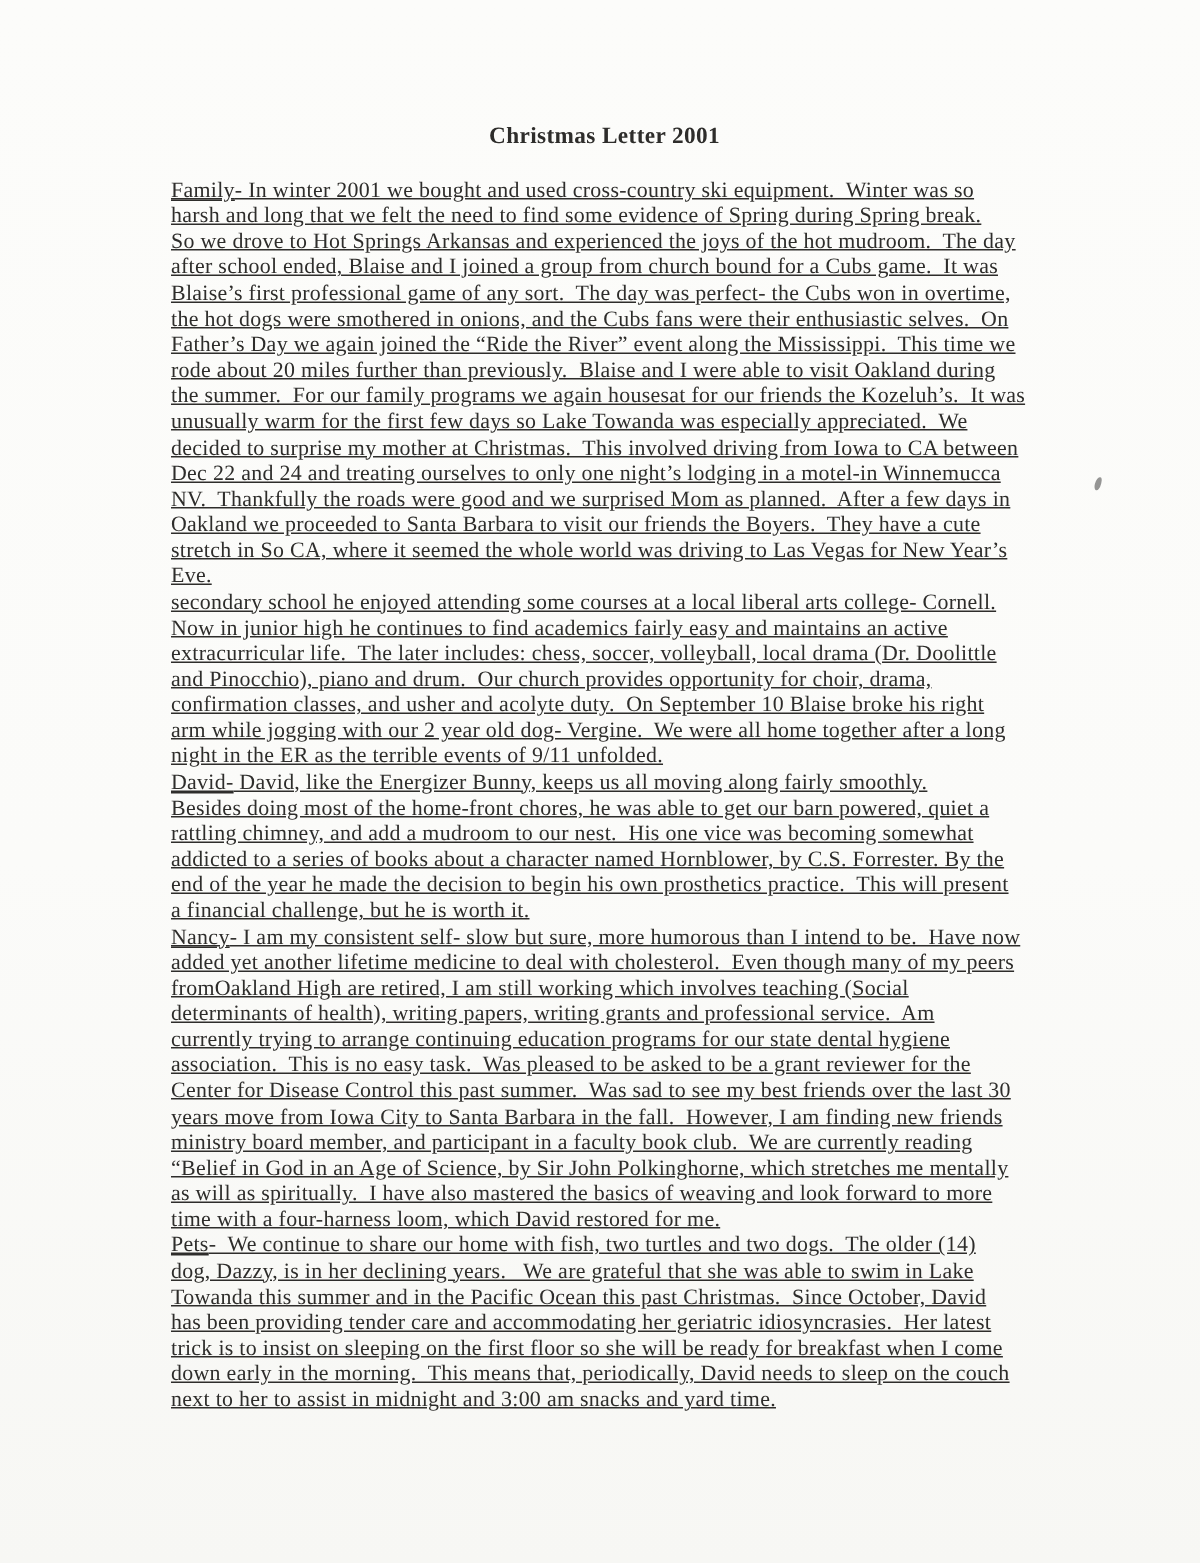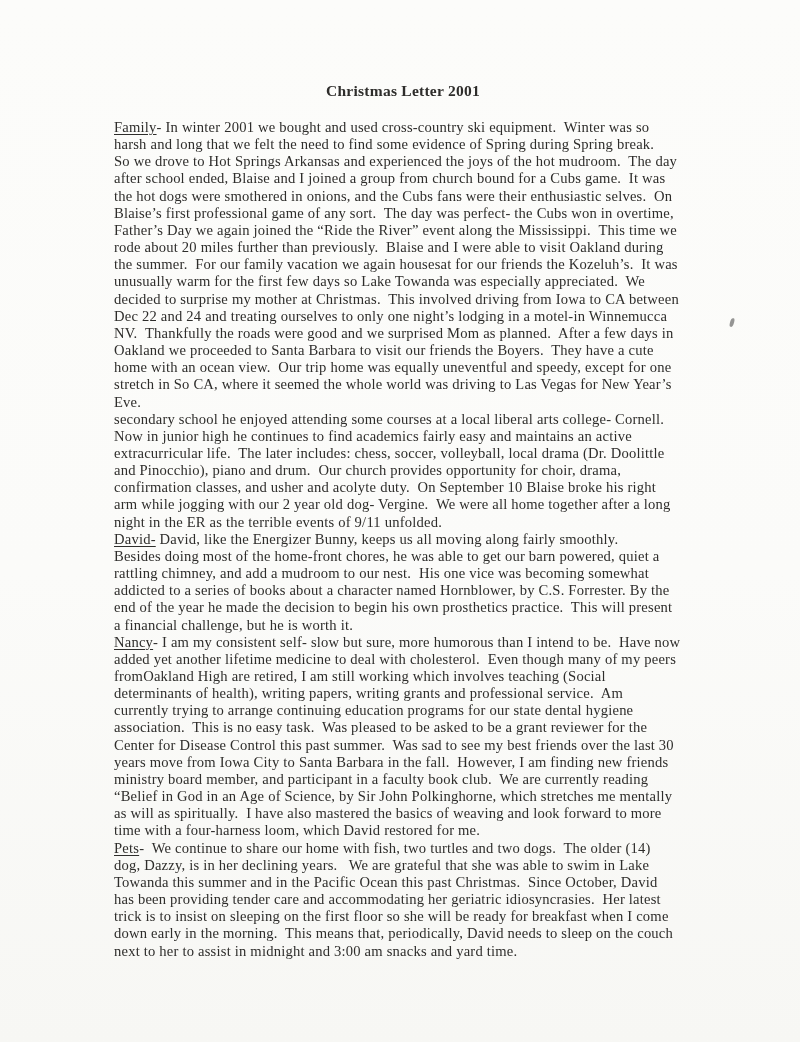--- a/index.html
+++ b/index.html
@@ -28,20 +28,21 @@
   }
   .content{
     position:absolute;
     top:119px;left:114px;width:586px;
   }
   .line{
     white-space:pre;
     font-size:14.6px;
     line-height:17.15px;
     letter-spacing:0.2px;
+    text-decoration:underline;
   }
   .heading{
     text-decoration:underline;
     text-decoration-thickness:1px;
     text-underline-offset:2px;
   }
   .speck{
     position:absolute;
     left:730px;top:318px;
     width:4px;height:9px;
@@ -54,31 +55,30 @@
 </head>
 <body>
 
 <div class="page">
   <h1 class="title">Christmas Letter 2001</h1>
   <div class="content" id="letter-body">
       <div class="line"><span class="heading">Family</span>- In winter 2001 we bought and used cross-country ski equipment.  Winter was so</div>
       <div class="line">harsh and long that we felt the need to find some evidence of Spring during Spring break.</div>
       <div class="line">So we drove to Hot Springs Arkansas and experienced the joys of the hot mudroom.  The day</div>
       <div class="line">after school ended, Blaise and I joined a group from church bound for a Cubs game.  It was</div>
+      <div class="line">Blaise’s first professional game of any sort.  The day was perfect- the Cubs won in overtime,</div>
       <div class="line">the hot dogs were smothered in onions, and the Cubs fans were their enthusiastic selves.  On</div>
-      <div class="line">Blaise’s first professional game of any sort.  The day was perfect- the Cubs won in overtime,</div>
       <div class="line">Father’s Day we again joined the “Ride the River” event along the Mississippi.  This time we</div>
       <div class="line">rode about 20 miles further than previously.  Blaise and I were able to visit Oakland during</div>
-      <div class="line">the summer.  For our family vacation we again housesat for our friends the Kozeluh’s.  It was</div>
+      <div class="line">the summer.  For our family programs we again housesat for our friends the Kozeluh’s.  It was</div>
       <div class="line">unusually warm for the first few days so Lake Towanda was especially appreciated.  We</div>
       <div class="line">decided to surprise my mother at Christmas.  This involved driving from Iowa to CA between</div>
       <div class="line">Dec 22 and 24 and treating ourselves to only one night’s lodging in a motel-in Winnemucca</div>
       <div class="line">NV.  Thankfully the roads were good and we surprised Mom as planned.  After a few days in</div>
       <div class="line">Oakland we proceeded to Santa Barbara to visit our friends the Boyers.  They have a cute</div>
-      <div class="line">home with an ocean view.  Our trip home was equally uneventful and speedy, except for one</div>
       <div class="line">stretch in So CA, where it seemed the whole world was driving to Las Vegas for New Year’s</div>
       <div class="line">Eve.</div>
       <div class="line">secondary school he enjoyed attending some courses at a local liberal arts college- Cornell.</div>
       <div class="line">Now in junior high he continues to find academics fairly easy and maintains an active</div>
       <div class="line">extracurricular life.  The later includes: chess, soccer, volleyball, local drama (Dr. Doolittle</div>
       <div class="line">and Pinocchio), piano and drum.  Our church provides opportunity for choir, drama,</div>
       <div class="line">confirmation classes, and usher and acolyte duty.  On September 10 Blaise broke his right</div>
       <div class="line">arm while jogging with our 2 year old dog- Vergine.  We were all home together after a long</div>
       <div class="line">night in the ER as the terrible events of 9/11 unfolded.</div>
       <div class="line"><span class="heading">David-</span> David, like the Energizer Bunny, keeps us all moving along fairly smoothly.</div>

